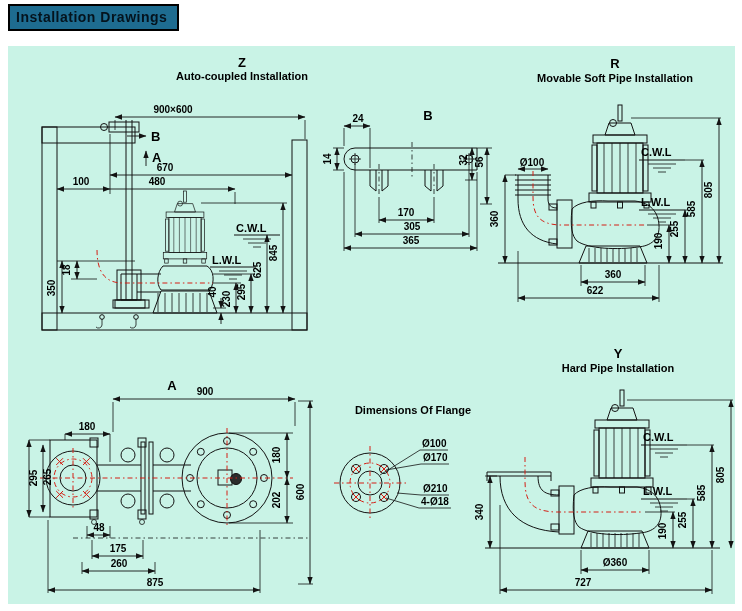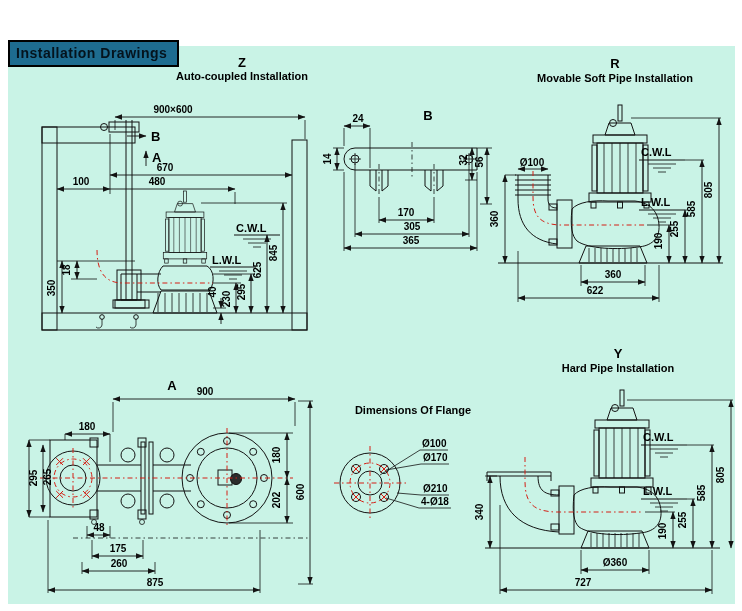--- a/index.html
+++ b/index.html
@@ -1,20 +1,20 @@
 <!DOCTYPE html>
 <html><head>
 <meta charset="utf-8">
 <style>
   html,body{margin:0;padding:0;background:#ffffff;}
   #stage{position:relative;width:742px;height:611px;background:#ffffff;overflow:hidden;
          font-family:"Liberation Sans",sans-serif;}
   #sheet{position:absolute;left:8px;top:46px;width:727px;height:558px;background:#c9f3e6;}
   #titlebox{position:absolute;left:8px;top:4px;background:#1e6c90;border:2px solid #000;
-            padding:2px 10px 3px 6px;margin-top:36px;}
+            padding:2px 10px 3px 6px;}
   #titlebox span{font:bold 14px "Liberation Sans",sans-serif;color:#04131d;letter-spacing:0.5px;}
   svg{position:absolute;overflow:visible;}
   .ln{fill:none;stroke:#131313;stroke-width:1;}
   .thin{fill:none;stroke:#131313;stroke-width:0.8;}
   .dim{fill:none;stroke:#131313;stroke-width:0.9;}
   .red{fill:none;stroke:#d41e14;stroke-width:1;}
   .bc{stroke-dasharray:5 3 1.5 3;}
   text.dt{font:bold 10px "Liberation Sans",sans-serif;fill:#000;}
   text.big{font:bold 13px "Liberation Sans",sans-serif;fill:#000;}
   text.sub{font:bold 11px "Liberation Sans",sans-serif;fill:#000;}

